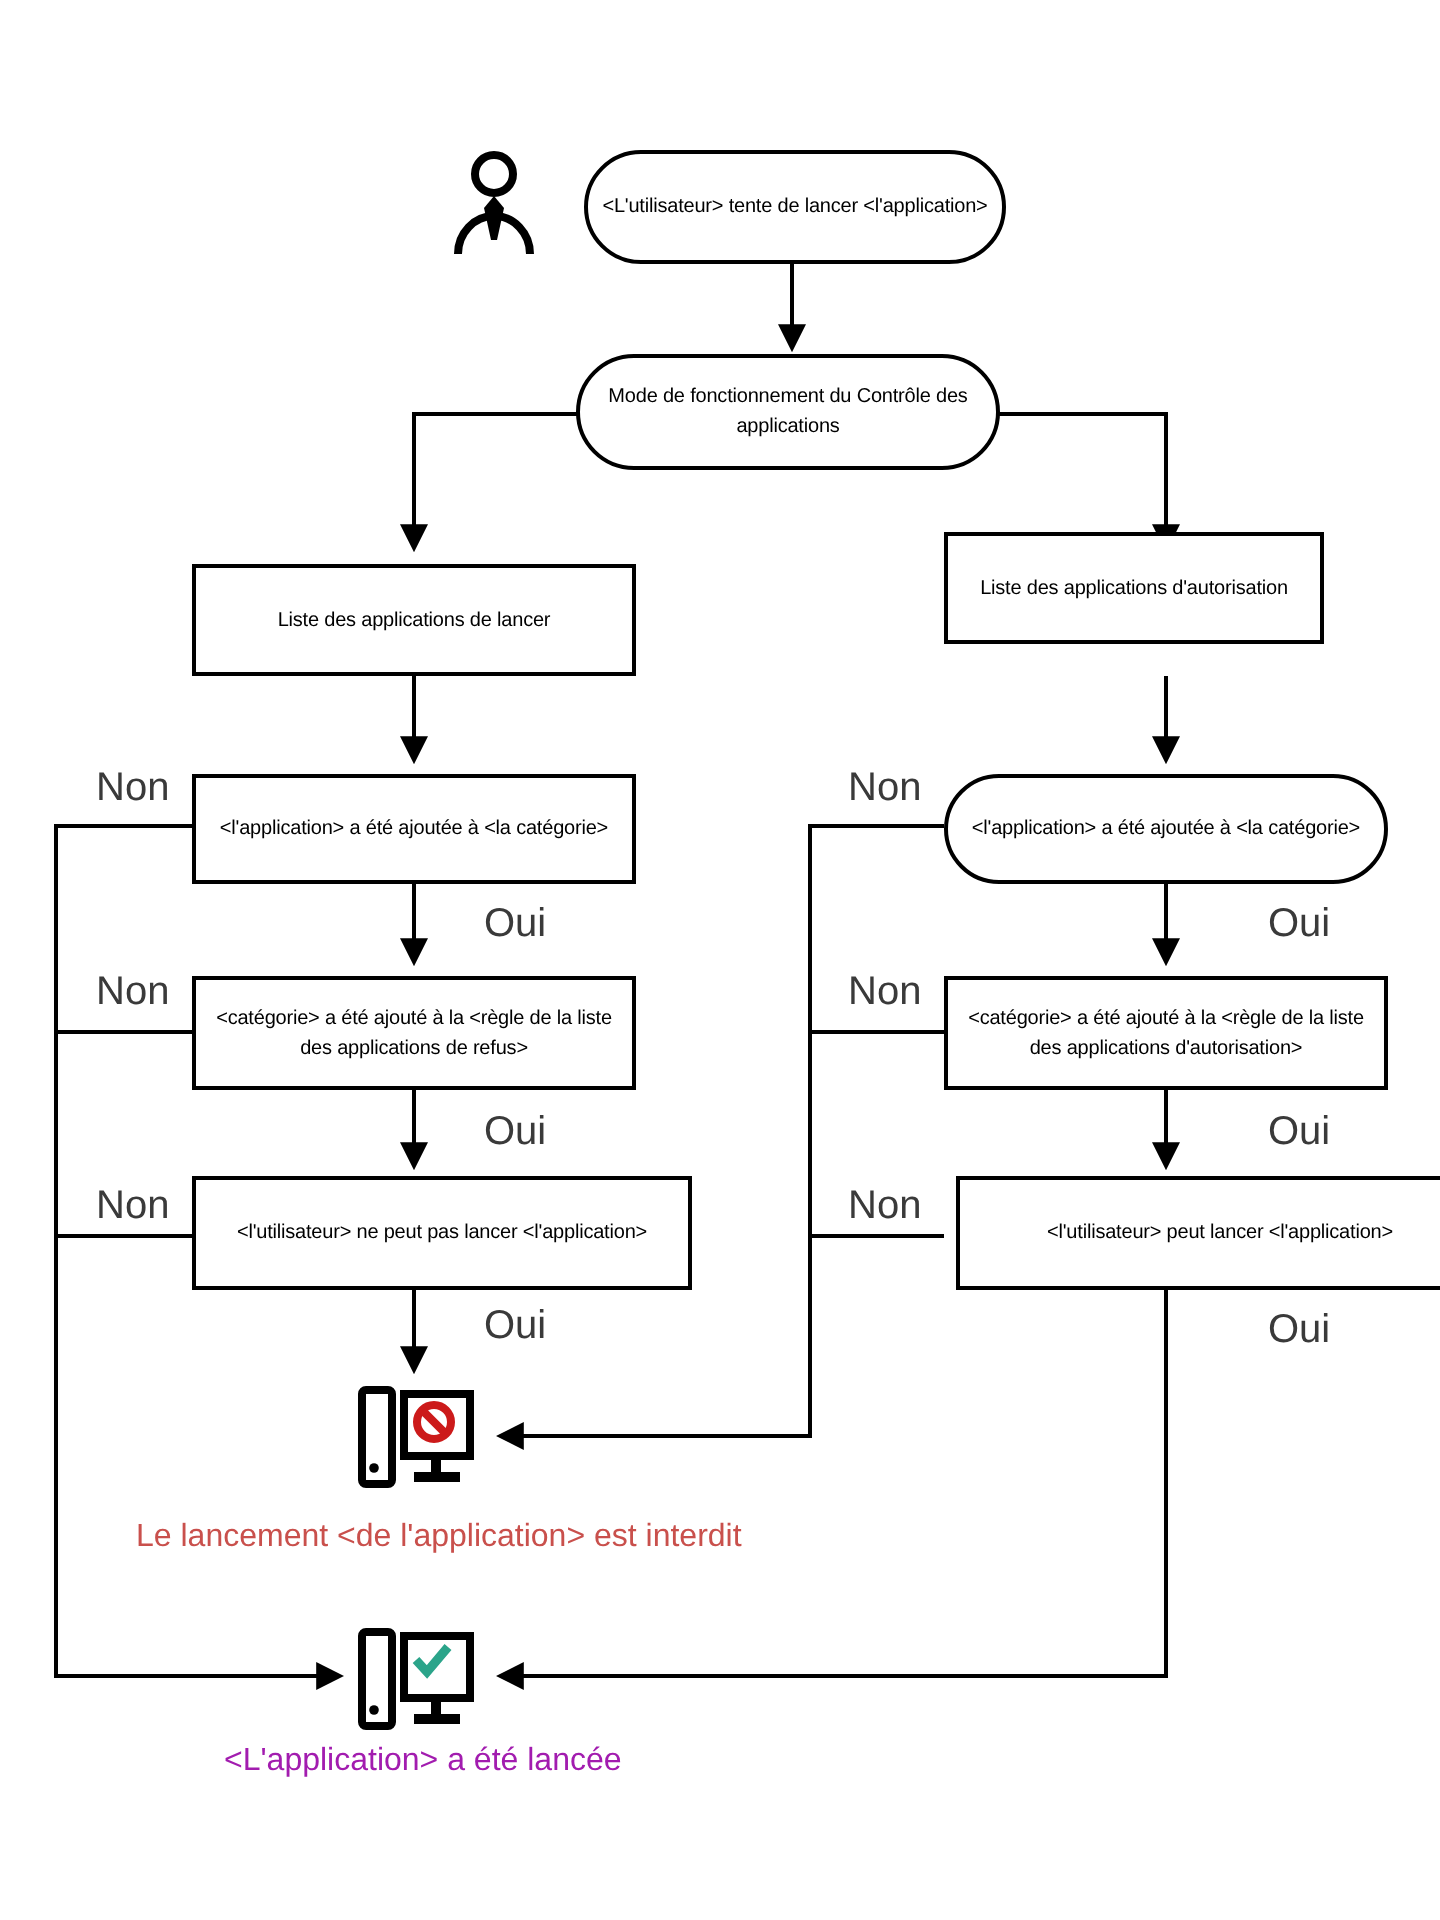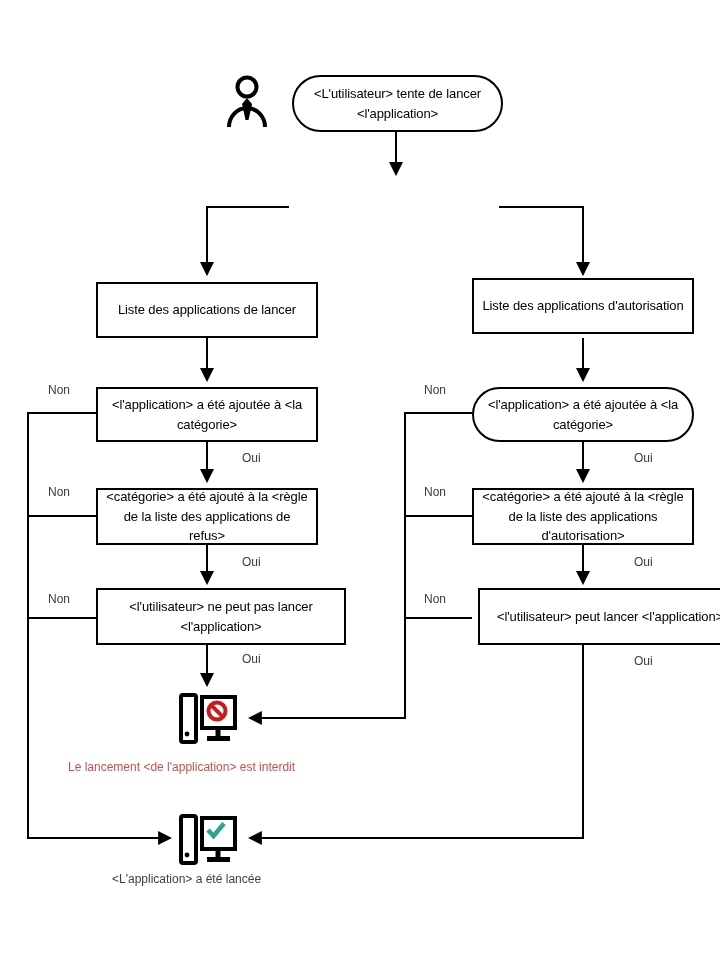--- a/index.html
+++ b/index.html
@@ -4,32 +4,32 @@
 <style>
   html,body{margin:0;padding:0;background:#fff;}
   .stage{
     position:relative;width:720px;height:960px;background:#ffffff;
     font-family:"Liberation Sans",sans-serif;overflow:hidden;
   }
   .connectors{position:absolute;left:0;top:0;width:720px;height:960px;}
   .node{
     position:absolute;display:flex;align-items:center;justify-content:center;
     text-align:center;border:2px solid #000;background:#fff;color:#000;
-    font-size:13px;line-height:1.5;letter-spacing:-0.1px;
+    font-size:10px;line-height:1.5;letter-spacing:-0.1px;
     padding:2px 6px;box-sizing:border-box;z-index:2;
   }
   .stadium{border-radius:30px;}
   .icon{position:absolute;z-index:2;}
   .lbl{
-    position:absolute;font-size:12px;color:#3a3a3a;z-index:3;background:#fff;
+    position:absolute;font-size:20px;color:#3a3a3a;z-index:3;background:#fff;
     padding:0 2px;
   }
-  .result{position:absolute;font-size:12px;z-index:3;white-space:pre;}
+  .result{position:absolute;font-size:16px;z-index:3;white-space:pre;}
   .result-blocked{color:#C9504C;}
-  .result-launched{color:#404040;}
+  .result-launched{color:#a21caf;}
 </style>
 </head>
 <body>
 
 <div class="stage">
 
   <svg class="connectors" viewBox="0 0 720 960" xmlns="http://www.w3.org/2000/svg">
     <defs>
       <marker id="ah" viewBox="0 0 10 10" refX="8.5" refY="5" markerWidth="7" markerHeight="7" orient="auto">
         <path d="M0 0 L10 5 L0 10 z" fill="#000"></path>
@@ -59,26 +59,29 @@
   <svg class="icon" style="left:224px;top:74px" width="46" height="58" viewBox="0 0 46 58">
     <circle cx="23" cy="13" r="9.5" fill="none" stroke="#000" stroke-width="4"></circle>
     <path d="M5 53 a18 19 0 0 1 36 0" fill="none" stroke="#000" stroke-width="4"></path>
     <path d="M23 24 l5 6 l-3.5 16 h-3 l-3.5 -16 z" fill="#000"></path>
   </svg>
 
   <div class="node stadium" style="left:292px;top:75px;width:211px;height:57px">
     <span>&lt;L'utilisateur&gt; tente de lancer &lt;l'application&gt;</span>
   </div>
 
+  <div class="node stadium" style="left:288px;top:177px;width:212px;height:58px">
+    <span>Mode de fonctionnement du Contrôle des applications</span>
+  </div>
 
   <div class="node" style="left:96px;top:282px;width:222px;height:56px">
     <span>Liste des applications de lancer</span>
   </div>
 
-  <div class="node" style="left:472px;top:278px;width:222px;height:56px">
+  <div class="node" style="left:472px;top:266px;width:190px;height:56px">
     <span>Liste des applications d'autorisation</span>
   </div>
 
   <div class="node" style="left:96px;top:387px;width:222px;height:55px">
     <span>&lt;l'application&gt; a été ajoutée à &lt;la catégorie&gt;</span>
   </div>
 
   <div class="node stadium" style="left:472px;top:387px;width:222px;height:55px">
     <span>&lt;l'application&gt; a été ajoutée à &lt;la catégorie&gt;</span>
   </div>

